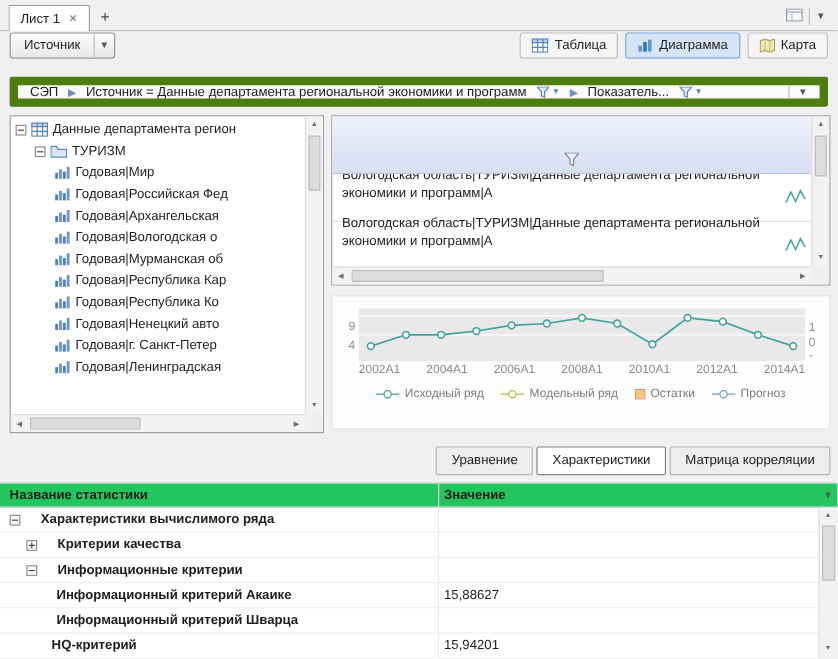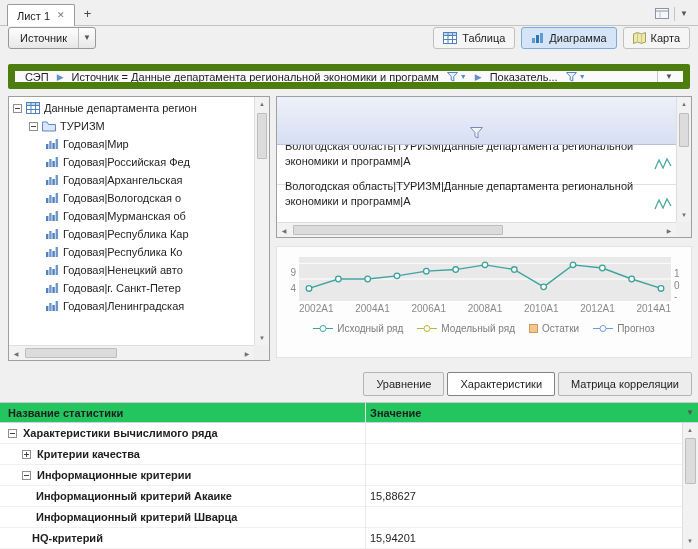--- a/index.html
+++ b/index.html
@@ -82,21 +82,21 @@
   .stats { position:absolute; top:402px; left:0; right:0; bottom:0; background:#fff; border-top:1px solid #c9c9c9; }
   .stats::after { content:""; position:absolute; left:365px; top:0; bottom:0; width:1px; background:#e9e9e9; }
   .stats-header { position:absolute; top:0; left:0; right:0; height:20px; background:#22c55e; border-bottom:1px solid #cdd3e4; display:flex; align-items:center; font-weight:bold; }
   .stats-header .c1 { width:365px; padding-left:8px; }
   .stats-header .c2 { padding-left:5px; }
   .stats-header .hdr-caret { position:absolute; right:4px; top:6px; }
   .stat-rows { position:absolute; top:20px; left:0; right:16px; bottom:0; overflow:hidden; }
   .stat-row { height:21px; display:flex; align-items:center; border-bottom:1px solid #f0f0f0; }
   .stat-row .cell1 { width:365px; display:flex; align-items:center; gap:6px; overflow:hidden; white-space:nowrap; }
   .stat-row .cell2 { flex:1; padding-left:5px; }
-  .stat-row .lbl { font-weight:bold; }
+  .stat-row .lbl { font-weight:bold;margin-left:11px; }
   .stats-vscroll { position:absolute; top:20px; right:0; bottom:0; width:16px; background:#f2f2f2; border-left:1px solid #dedede; }
   .stats-vscroll .up { top:0; right:1px; } .stats-vscroll .down { bottom:1px; right:1px; }
   .stats-vscroll .sb-thumb { left:2px; right:2px; top:15px; height:46px; }
 </style>
 </head>
 <body>
 
 <div class="app">
 
   <div class="tabbar">

